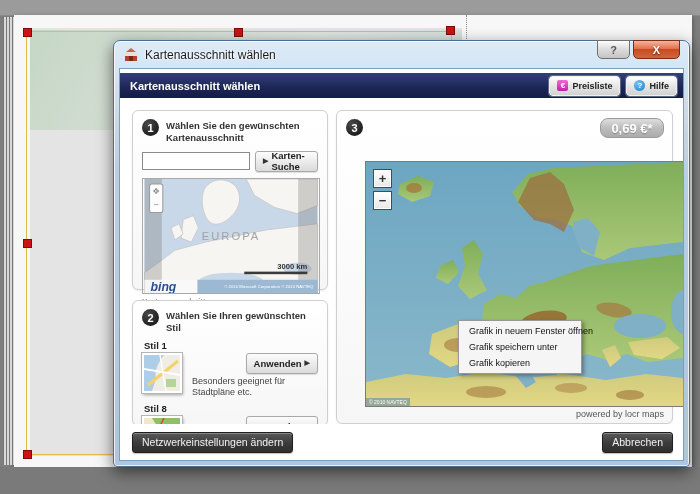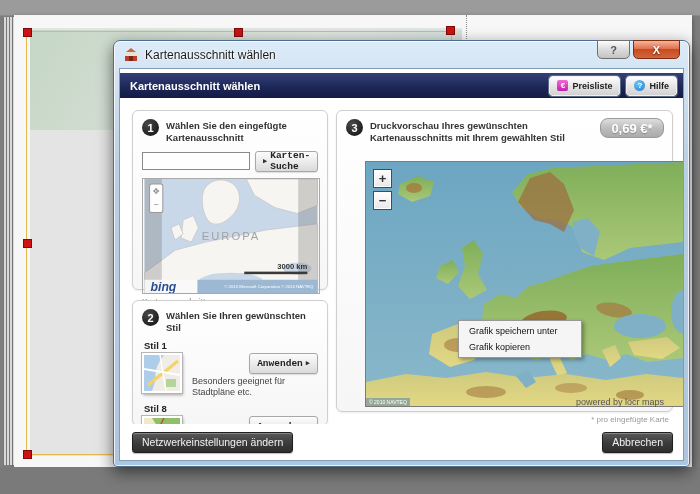--- a/index.html
+++ b/index.html
@@ -55,21 +55,21 @@
   .p1{height:180px;padding:8px 9px;}
   .p2{height:126px;padding:8px 9px;}
   .step-row{display:flex;align-items:flex-start;gap:7px;}
   .step-circle{width:17px;height:17px;border-radius:50%;background:radial-gradient(circle at 35% 30%,#4a4a4a,#0e0e0e);
                color:#fff;font-size:11px;font-weight:bold;display:flex;align-items:center;justify-content:center;flex:0 0 auto;}
   .step-title{font-size:9.5px;font-weight:bold;color:#333;line-height:1.25;padding-top:1px;}
   .search-row{display:flex;gap:5px;margin:7px 0 6px 0;align-items:center;}
   .search-input{width:100px;height:16px;border:1px solid #8a8a8a;font-size:10px;padding:0 3px;}
   .sm-btn{height:19px;background:linear-gradient(#fcfcfc,#ececec 50%,#dadada);border:1px solid #a8a8a8;border-radius:3px;
           font-size:9.5px;font-weight:bold;color:#222;display:flex;align-items:center;justify-content:center;gap:3px;padding:0 7px;
-          box-shadow:0 1px 1px rgba(0,0,0,.12);font-family:Liberation Mono, monospace;}
+          box-shadow:0 1px 1px rgba(0,0,0,.12);}
   .arrow{font-size:7px;color:#333;}
   .bing-map{width:176px;height:114px;border:1px solid #a9a9a9;display:block;}
   .caption{font-size:8.5px;color:#777;margin-top:3px;}
   .style-name{font-size:9.5px;font-weight:bold;color:#222;margin:6px 0 2px 2px;}
   .style-row{display:flex;gap:10px;align-items:flex-start;}
   .thumb{width:36px;height:36px;border:2px solid #fff;outline:1px solid #b5b5b5;box-shadow:1px 2px 3px rgba(0,0,0,.35);flex:0 0 auto;display:block;}
   .style-right{flex:1;display:flex;flex-direction:column;align-items:flex-end;}
   .style-desc{font-size:9px;color:#444;line-height:1.2;align-self:stretch;margin-top:2px;}
   
   .p3{flex:1;position:relative;padding:8px 9px;height:312px;}
@@ -149,21 +149,21 @@
         </div>
       </div>
 
       <div class="content">
 
         <div class="left-col">
 
           <div class="panel p1">
             <div class="step-row">
               <div class="step-circle">1</div>
-              <div class="step-title">Wählen Sie den eingefügte Kartenausschnitt</div>
+              <div class="step-title">Wählen Sie den gewünschten Kartenausschnitt</div>
             </div>
             <div class="search-row">
               <input class="search-input" type="text" value="" style="">
               <div class="sm-btn">
                 <span class="arrow">▶</span>
                 <span>Karten-Suche</span>
               </div>
             </div>
             <svg class="bing-map" viewBox="0 0 170 112">
               <rect width="170" height="112" fill="#c9d8e8"></rect>
@@ -233,21 +233,20 @@
 
               </div>
             </div>
           </div>
         </div>
 
         <div style="flex:1;display:flex;flex-direction:column;">
           <div class="panel p3">
             <div class="step-row" style="padding-right:72px;">
               <div class="step-circle">3</div>
-              <div class="step-title">Druckvorschau Ihres gewünschten Kartenausschnitts mit Ihrem gewählten Stil</div>
             </div>
             <div class="price-badge">0,69 €*</div>
 
             <div class="preview-wrap">
               <svg class="preview-map" viewBox="0 0 318 244" preserveAspectRatio="none">
                 <defs>
                   <linearGradient id="oc" x1="0" y1="0" x2="0" y2="1">
                     <stop offset="0" stop-color="#6da6c2"></stop>
                       <stop offset="1" stop-color="#8ab8ca"></stop>
                   </linearGradient>
@@ -293,27 +292,27 @@
                 <path d="M150,214 L162,208 L170,220 L160,226 Z" fill="#7fb0c6"></path>
               </svg>
               <div class="zoom-btn zb-in">
                 <span>+</span>
               </div>
               <div class="zoom-btn zb-out">
                 <span>−</span>
               </div>
               <div class="map-attrib">© 2010 NAVTEQ</div>
               <div class="ctx-menu">
+                <div class="ctx-item">Grafik in neuem Fenster öffnen</div>
                 <div class="ctx-item">Grafik speichern unter</div>
                 <div class="ctx-item">Grafik kopieren</div>
               </div>
             </div>
             <div class="powered">powered by locr maps</div>
           </div>
-          <div class="footnote">* pro eingefügte Karte</div>
         </div>
       </div>
 
       <div class="dlg-footer">
         <div class="dark-btn">Netzwerkeinstellungen ändern</div>
         <div class="spacer"></div>
         <div class="dark-btn">Abbrechen</div>
       </div>
     </div>
   </div>

